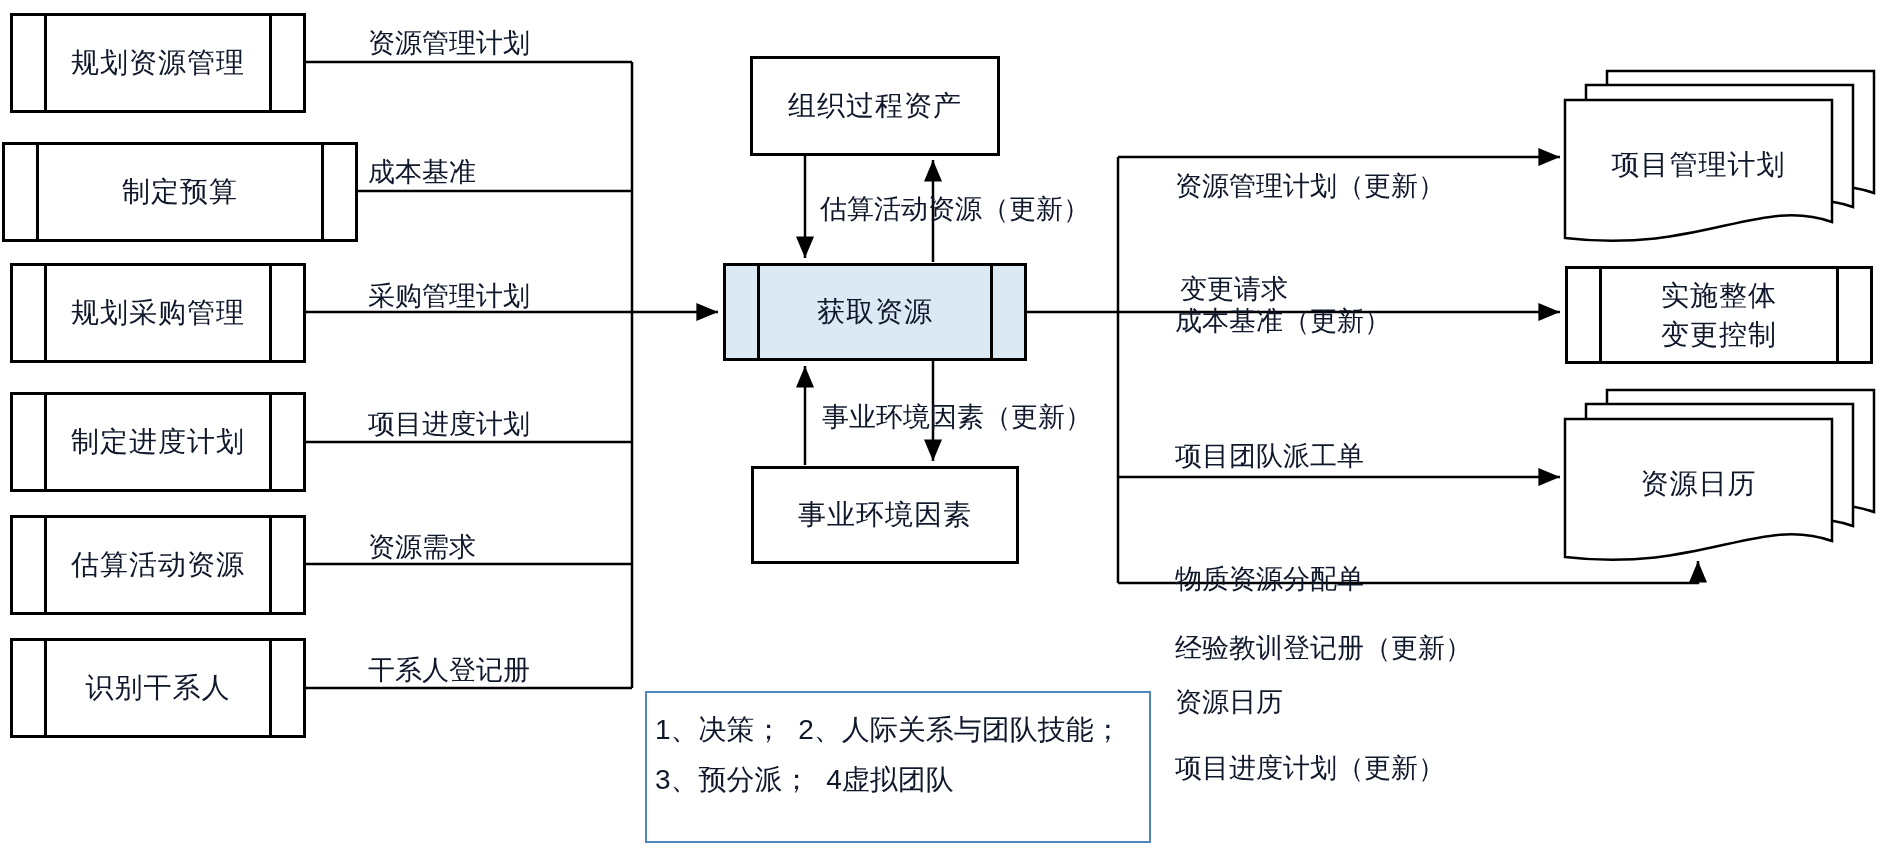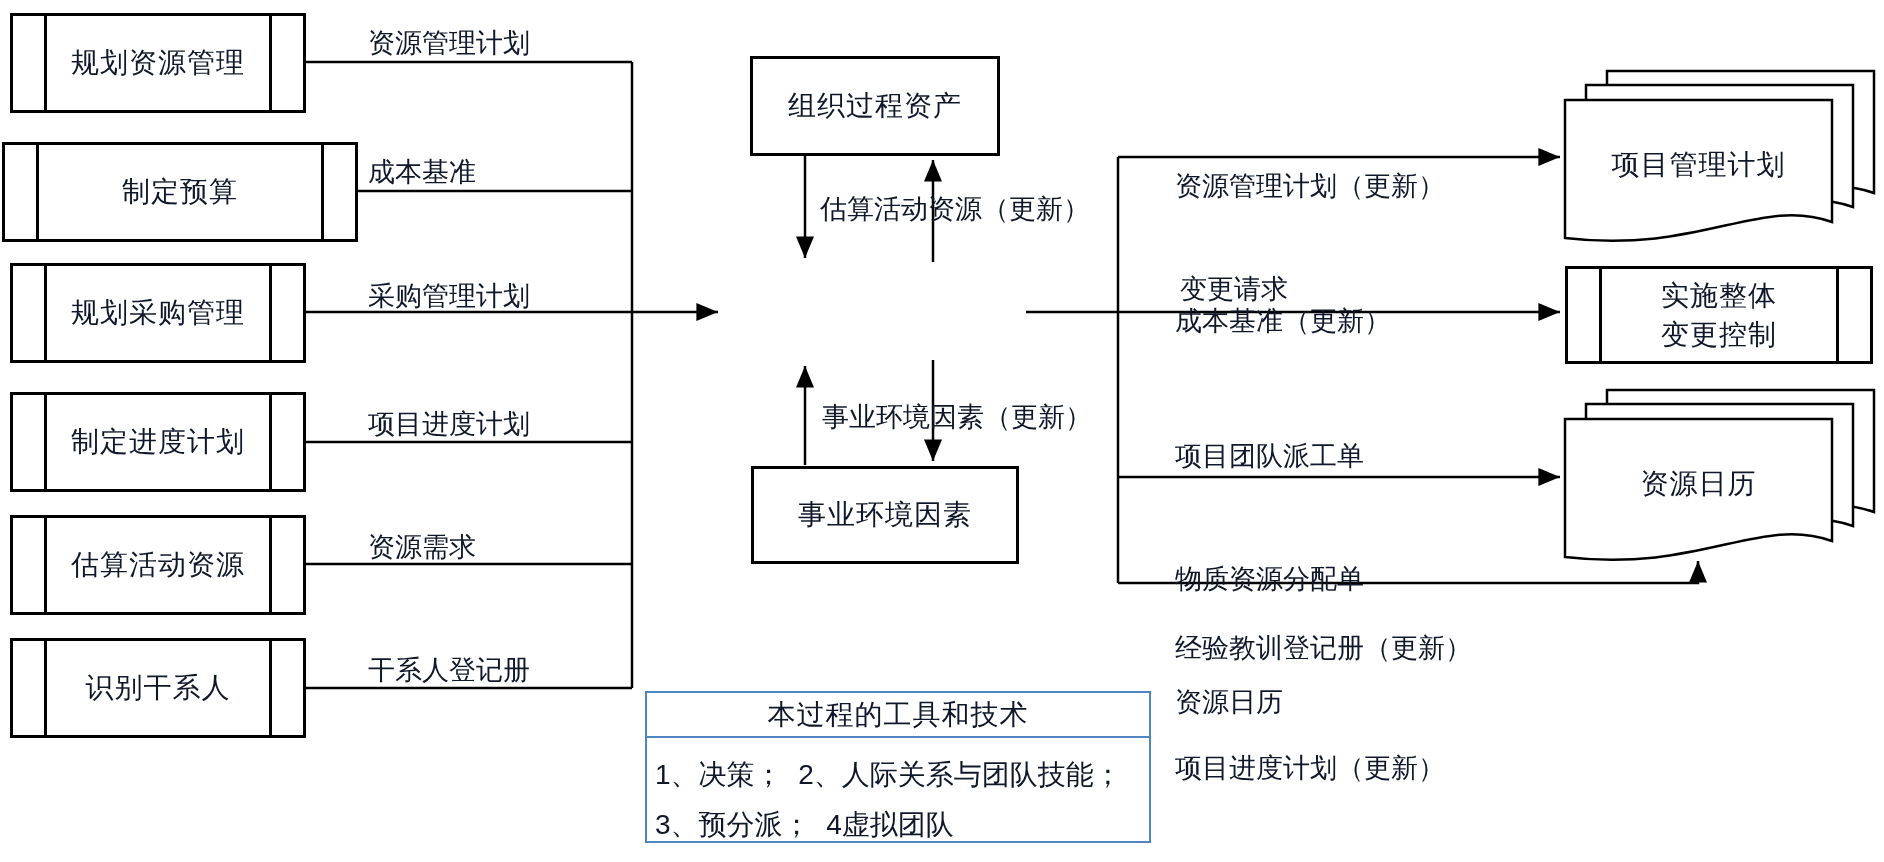--- a/index.html
+++ b/index.html
@@ -121,20 +121,23 @@
   <div class="lbl" style="left:368px;top:408px">项目进度计划</div>
   <div class="lbl" style="left:368px;top:531px">资源需求</div>
   <div class="lbl" style="left:368px;top:654px">干系人登记册</div>
 
   <div class="sbox" style="left:750px;top:56px;width:250px;height:100px">
     <span>组织过程资产</span>
   </div>
 
   <div class="lbl" style="left:820px;top:193px">估算活动资源（更新）</div>
 
+  <div class="pbox blue" style="left:723px;top:263px;width:304px;height:98px">
+    <span>获取资源</span>
+  </div>
 
   <div class="lbl" style="left:822px;top:401px">事业环境因素（更新）</div>
 
   <div class="sbox" style="left:751px;top:466px;width:268px;height:98px">
     <span>事业环境因素</span>
   </div>
 
   <div class="lblgroup" style="left:1175px;top:74px;line-height:45px">
     <div>资源管理计划（更新）</div>
     <div>成本基准（更新）</div>
@@ -162,20 +165,19 @@
   <div class="pbox twoline" style="left:1565px;top:266px;width:308px;height:98px">
     <span>
       <span style="display:block">实施整体</span>
       <span style="display:block">变更控制</span>
     </span>
   </div>
 
   <div class="doctext" style="left:1565px;top:465px;width:267px">资源日历</div>
 
   <div class="tools" style="left:645px;top:691px;width:506px;height:152px">
-    <div class="hd">本过程的工具和技术</div>
     <div class="bd">
       <div>1、决策；  2、人际关系与团队技能；</div>
       <div>3、预分派；  4虚拟团队</div>
     </div>
   </div>
 
 </div>
 
 </body></html>

